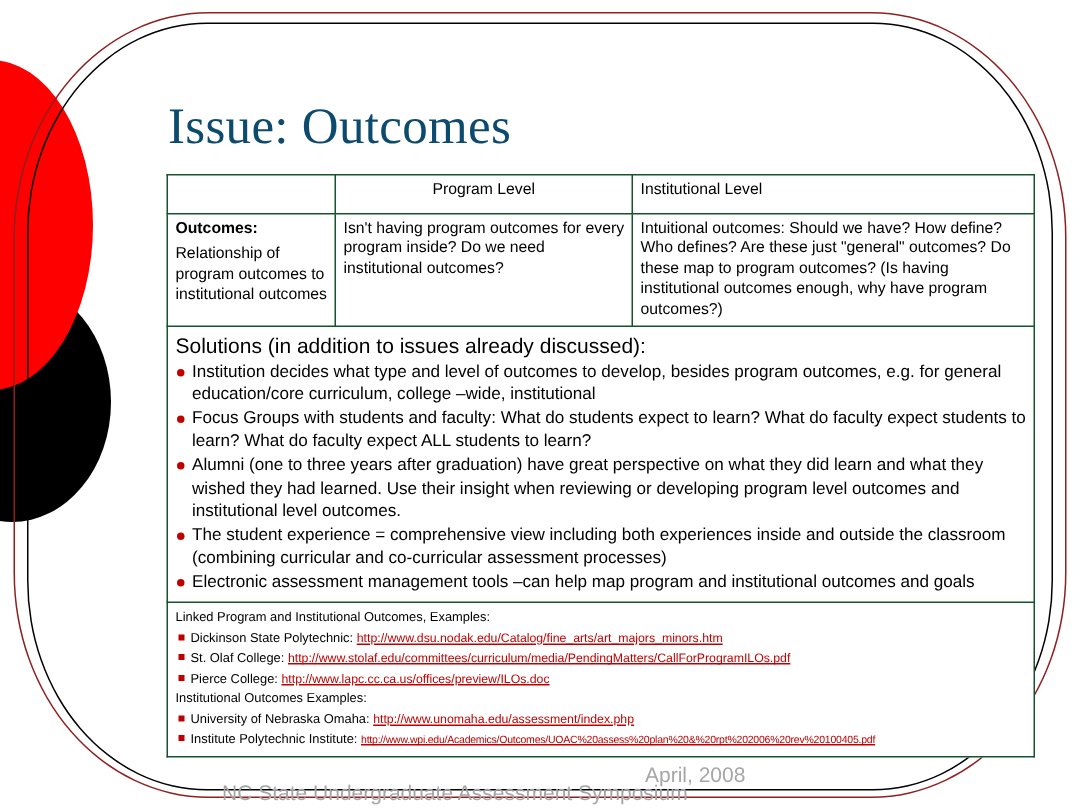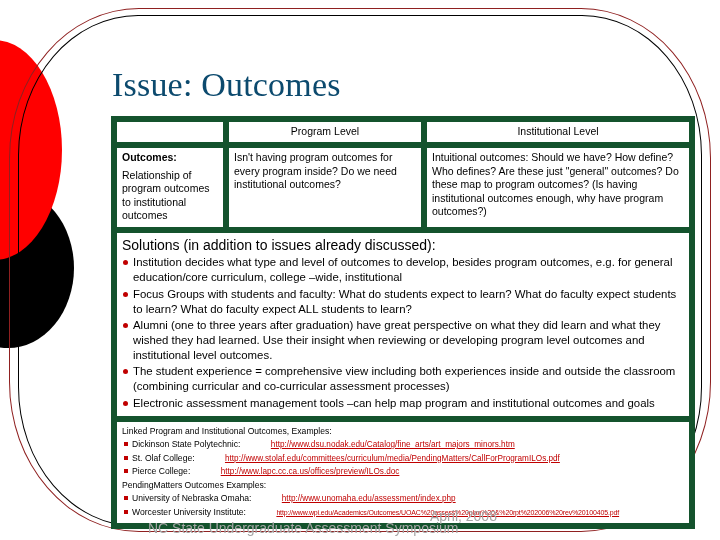--- a/index.html
+++ b/index.html
@@ -77,37 +77,37 @@
   
   .tbl {
     position: absolute;
     left: 111px; top: 116px;
     width: 578px;
     border-collapse: collapse;
     background: #ffffff;
     table-layout: fixed;
   }
   .tbl td {
-    border: 6px solid #14532d;
+    border: 1px solid #14532d;
     vertical-align: top;
     padding: 3px 5px 4px 5px;
     font-size: 10.5px;
     line-height: 1.28;
     color: #000000;
   }
   .col-a { width: 112px; }
   .col-b { width: 198px; }
   .col-c { width: 268px; }
 
   .hdr-cell {
     height: 26px;
     padding-top: 5px;
   }
   .hdr-center { text-align: center; }
-  .hdr-left   { text-align: center; }
+  .hdr-left   { text-align: left; }
 
   .row-body td { height: 70px; }
 
   .lbl-bold { font-weight: bold; display: block; margin-bottom: 4px; }
 
   
   .sol-cell { padding: 4px 6px 6px 6px; }
   .sol-line { font-size: 14px; line-height: 1.33; margin: 0 0 1px 0; }
   .sol-item {
     position: relative;
@@ -145,21 +145,20 @@
     position: absolute;
     left: 2px; top: 4px;
     width: 4px; height: 4px;
     background: #c00000;
   }
   .lnk-item .lbl { color: #000000; }
   .lnk-item .url {
     color: #c00000;
     text-decoration: underline;
     font-size: 8.2px;
-    margin-left: 28px;
   }
   .lnk-item.tiny .url { font-size: 7px; letter-spacing: -0.15px; }
 
   
   .footer {
     position: absolute;
     left: 0; top: 508px;
     width: 720px;
     height: 24px;
     color: #a6a6a6;
@@ -249,29 +248,29 @@
           </p>
           <p class="lnk-item">
             <span class="bul-sq"></span>
             <span class="lbl">St. Olaf College: </span><span class="url">http://www.stolaf.edu/committees/curriculum/media/PendingMatters/CallForProgramILOs.pdf</span>
           </p>
           <p class="lnk-item">
             <span class="bul-sq"></span>
             <span class="lbl">Pierce College: </span><span class="url">http://www.lapc.cc.ca.us/offices/preview/ILOs.doc</span>
           </p>
 
-          <p class="lnk-head">PendingMatters Outcomes Examples:</p>
+          <p class="lnk-head">Institutional Outcomes Examples:</p>
 
           <p class="lnk-item">
             <span class="bul-sq"></span>
             <span class="lbl">University of Nebraska Omaha: </span><span class="url">http://www.unomaha.edu/assessment/index.php</span>
           </p>
           <p class="lnk-item tiny">
             <span class="bul-sq"></span>
-            <span class="lbl">Worcester University Institute: </span><span class="url">http://www.wpi.edu/Academics/Outcomes/UOAC%20assess%20plan%20&amp;%20rpt%202006%20rev%20100405.pdf</span>
+            <span class="lbl">Institute Polytechnic Institute: </span><span class="url">http://www.wpi.edu/Academics/Outcomes/UOAC%20assess%20plan%20&amp;%20rpt%202006%20rev%20100405.pdf</span>
           </p>
         </td>
       </tr>
     </tbody>
   </table>
 
   <div class="footer">
     <span class="f-left">NC State Undergraduate Assessment Symposium</span>
     <span class="f-right">April, 2008</span>
   </div>

